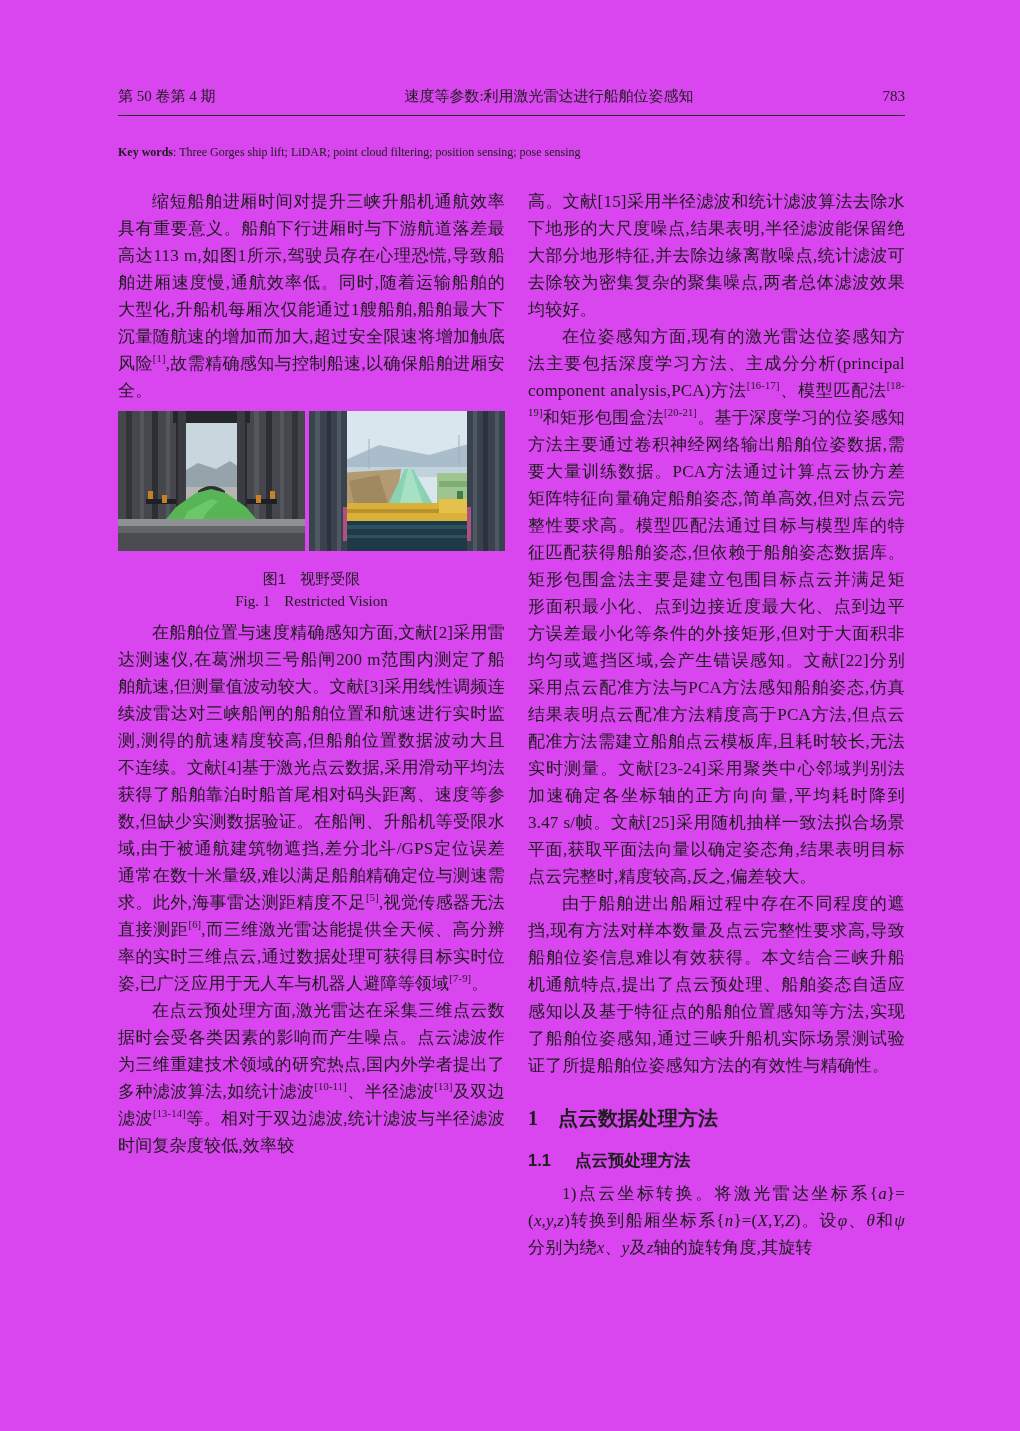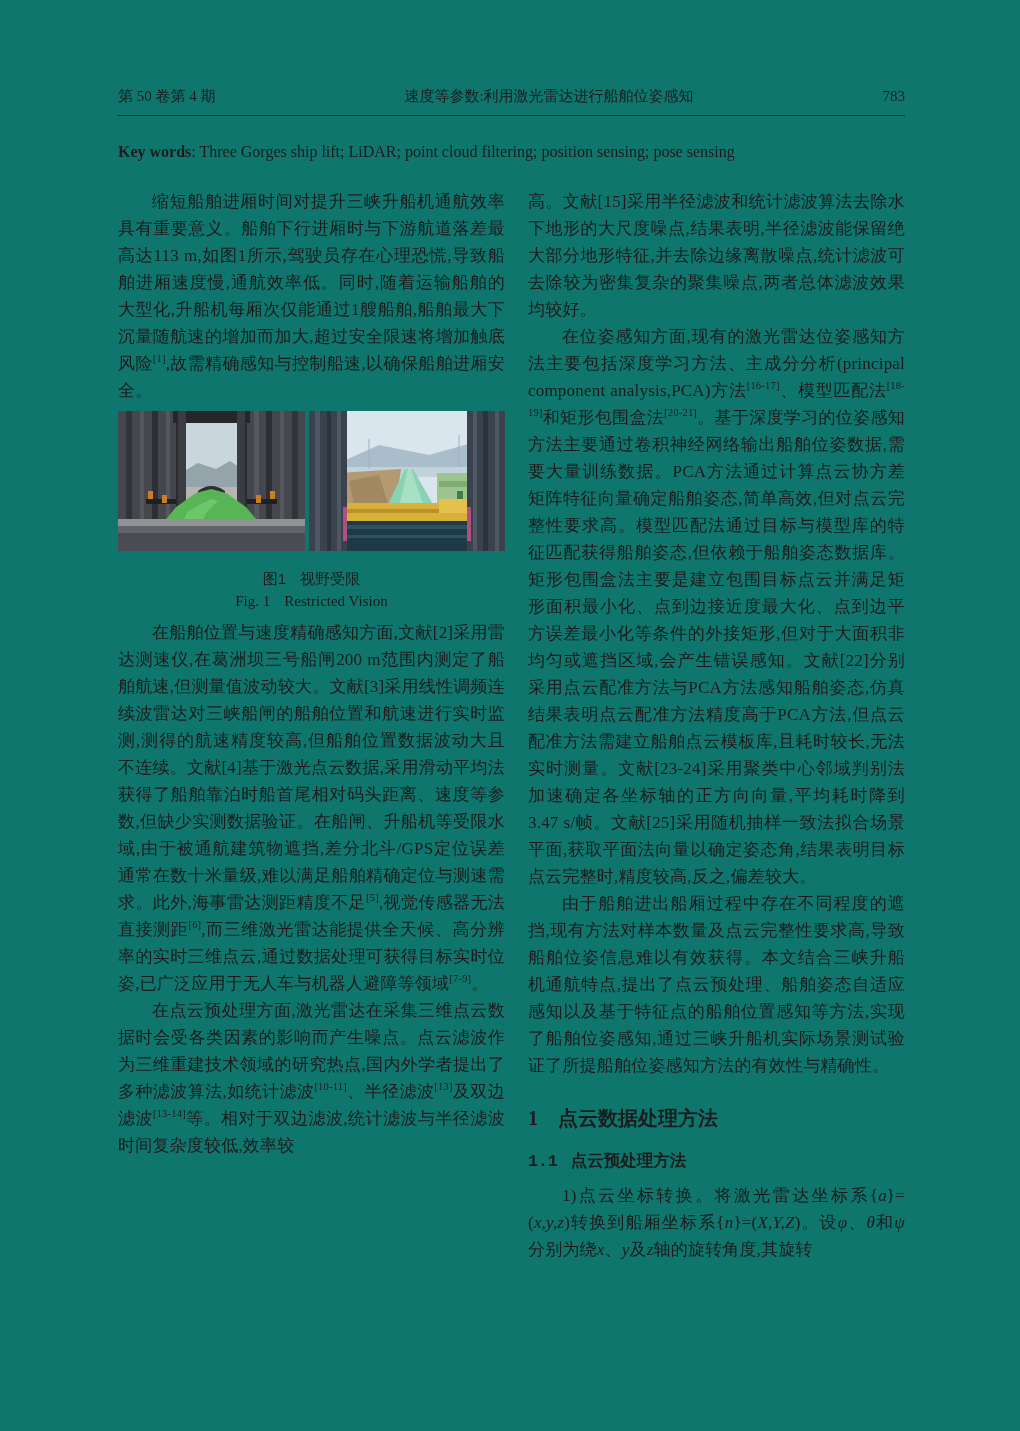--- a/index.html
+++ b/index.html
@@ -1,43 +1,43 @@
 <!DOCTYPE html>
 <html><head>
 <meta charset="utf-8">
 <style>
   html,body { margin:0; padding:0; background:#ffffff; }
   .page {
-    width:1020px; height:1431px; background:#0f766e; position:relative;
+    width:1020px; height:1431px; background:#d946ef; position:relative;
     box-sizing:border-box; padding:86px 115px 0 118px; overflow:hidden;
     font-family:"Liberation Serif","DejaVu Serif",serif; color:#1c1c1c;
   }
   .header-row { display:flex; justify-content:space-between; align-items:baseline;
     font-size:15px; line-height:20px; }
   .header-rule { border:none; border-top:1.6px solid #2a2a2a; margin:9px 0 0 0; }
-  .keywords-line { margin-top:24px; font-size:16px; line-height:24px; }
+  .keywords-line { margin-top:24px; font-size:12px; line-height:24px; }
   .kw-label { font-weight:bold; }
   .columns { display:flex; gap:23px; margin-top:24px;justify-content:space-between; }
   .col { width:387px; }
   p.para { font-size:17px; line-height:27px; text-align:justify; margin:0;
     letter-spacing:0.2px; }
   .indent { text-indent:2em; }
   sup { font-size:0.62em; line-height:0; }
   .figure { margin:7px 0 6px 0; }
   .photos { display:flex; gap:4px; }
   .photos svg { display:block; }
   .fig-caption { text-align:center; font-size:15px; line-height:23px; }
   .fig-caption-zh { margin-top:16px; font-family:"Liberation Sans","DejaVu Sans",sans-serif; }
   .cap-label { margin-right:14px; }
   .sec-heading { font-family:"Liberation Sans","DejaVu Sans",sans-serif;
     font-weight:bold; font-size:20px; line-height:26px; margin:26px 0 18px 0; }
   .sec-heading .sec-num { margin-right:20px; font-family:"Liberation Serif","DejaVu Serif",serif; }
   .subsec-heading { font-family:"Liberation Sans","DejaVu Sans",sans-serif;
     font-weight:bold; font-size:16.5px; line-height:22px; margin:4px 0 9px 0; }
-  .subsec-heading .sec-num { margin-right:13px; font-family:Liberation Mono, monospace; }
+  .subsec-heading .sec-num { margin-right:24px; font-family:Liberation Sans, sans-serif; }
 </style>
 </head>
 <body>
 
 <div class="page">
 
   <div class="header-row">
     <span>第 50 卷第 4 期</span>
     <span>速度等参数:利用激光雷达进行船舶位姿感知</span>
     <span>783</span>

